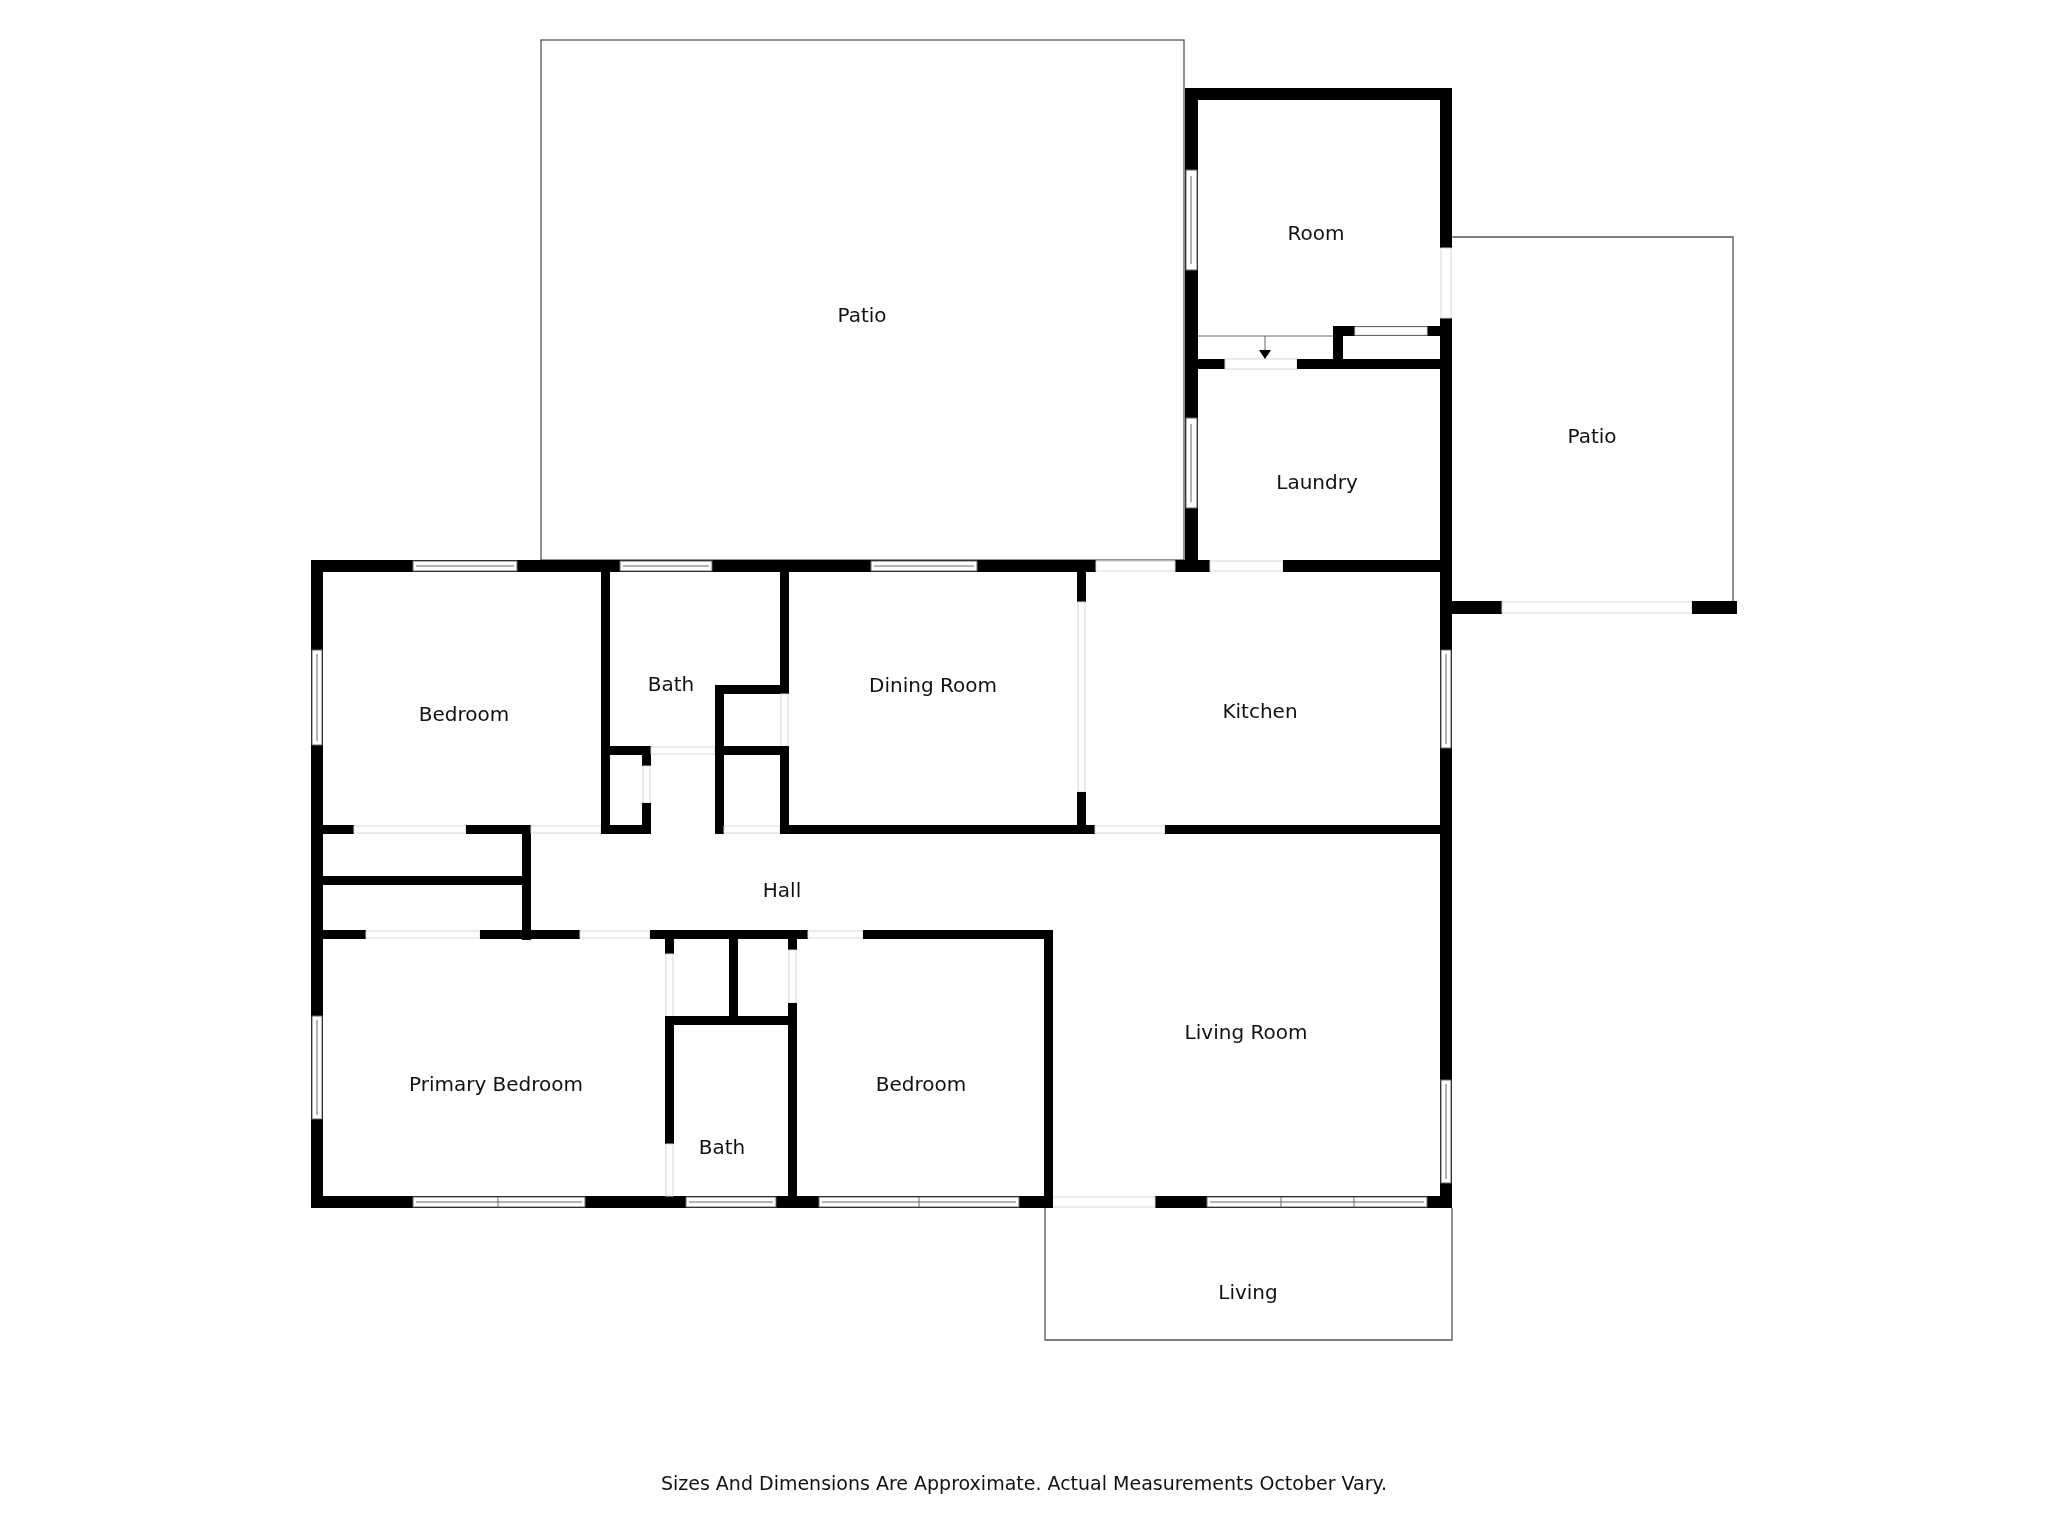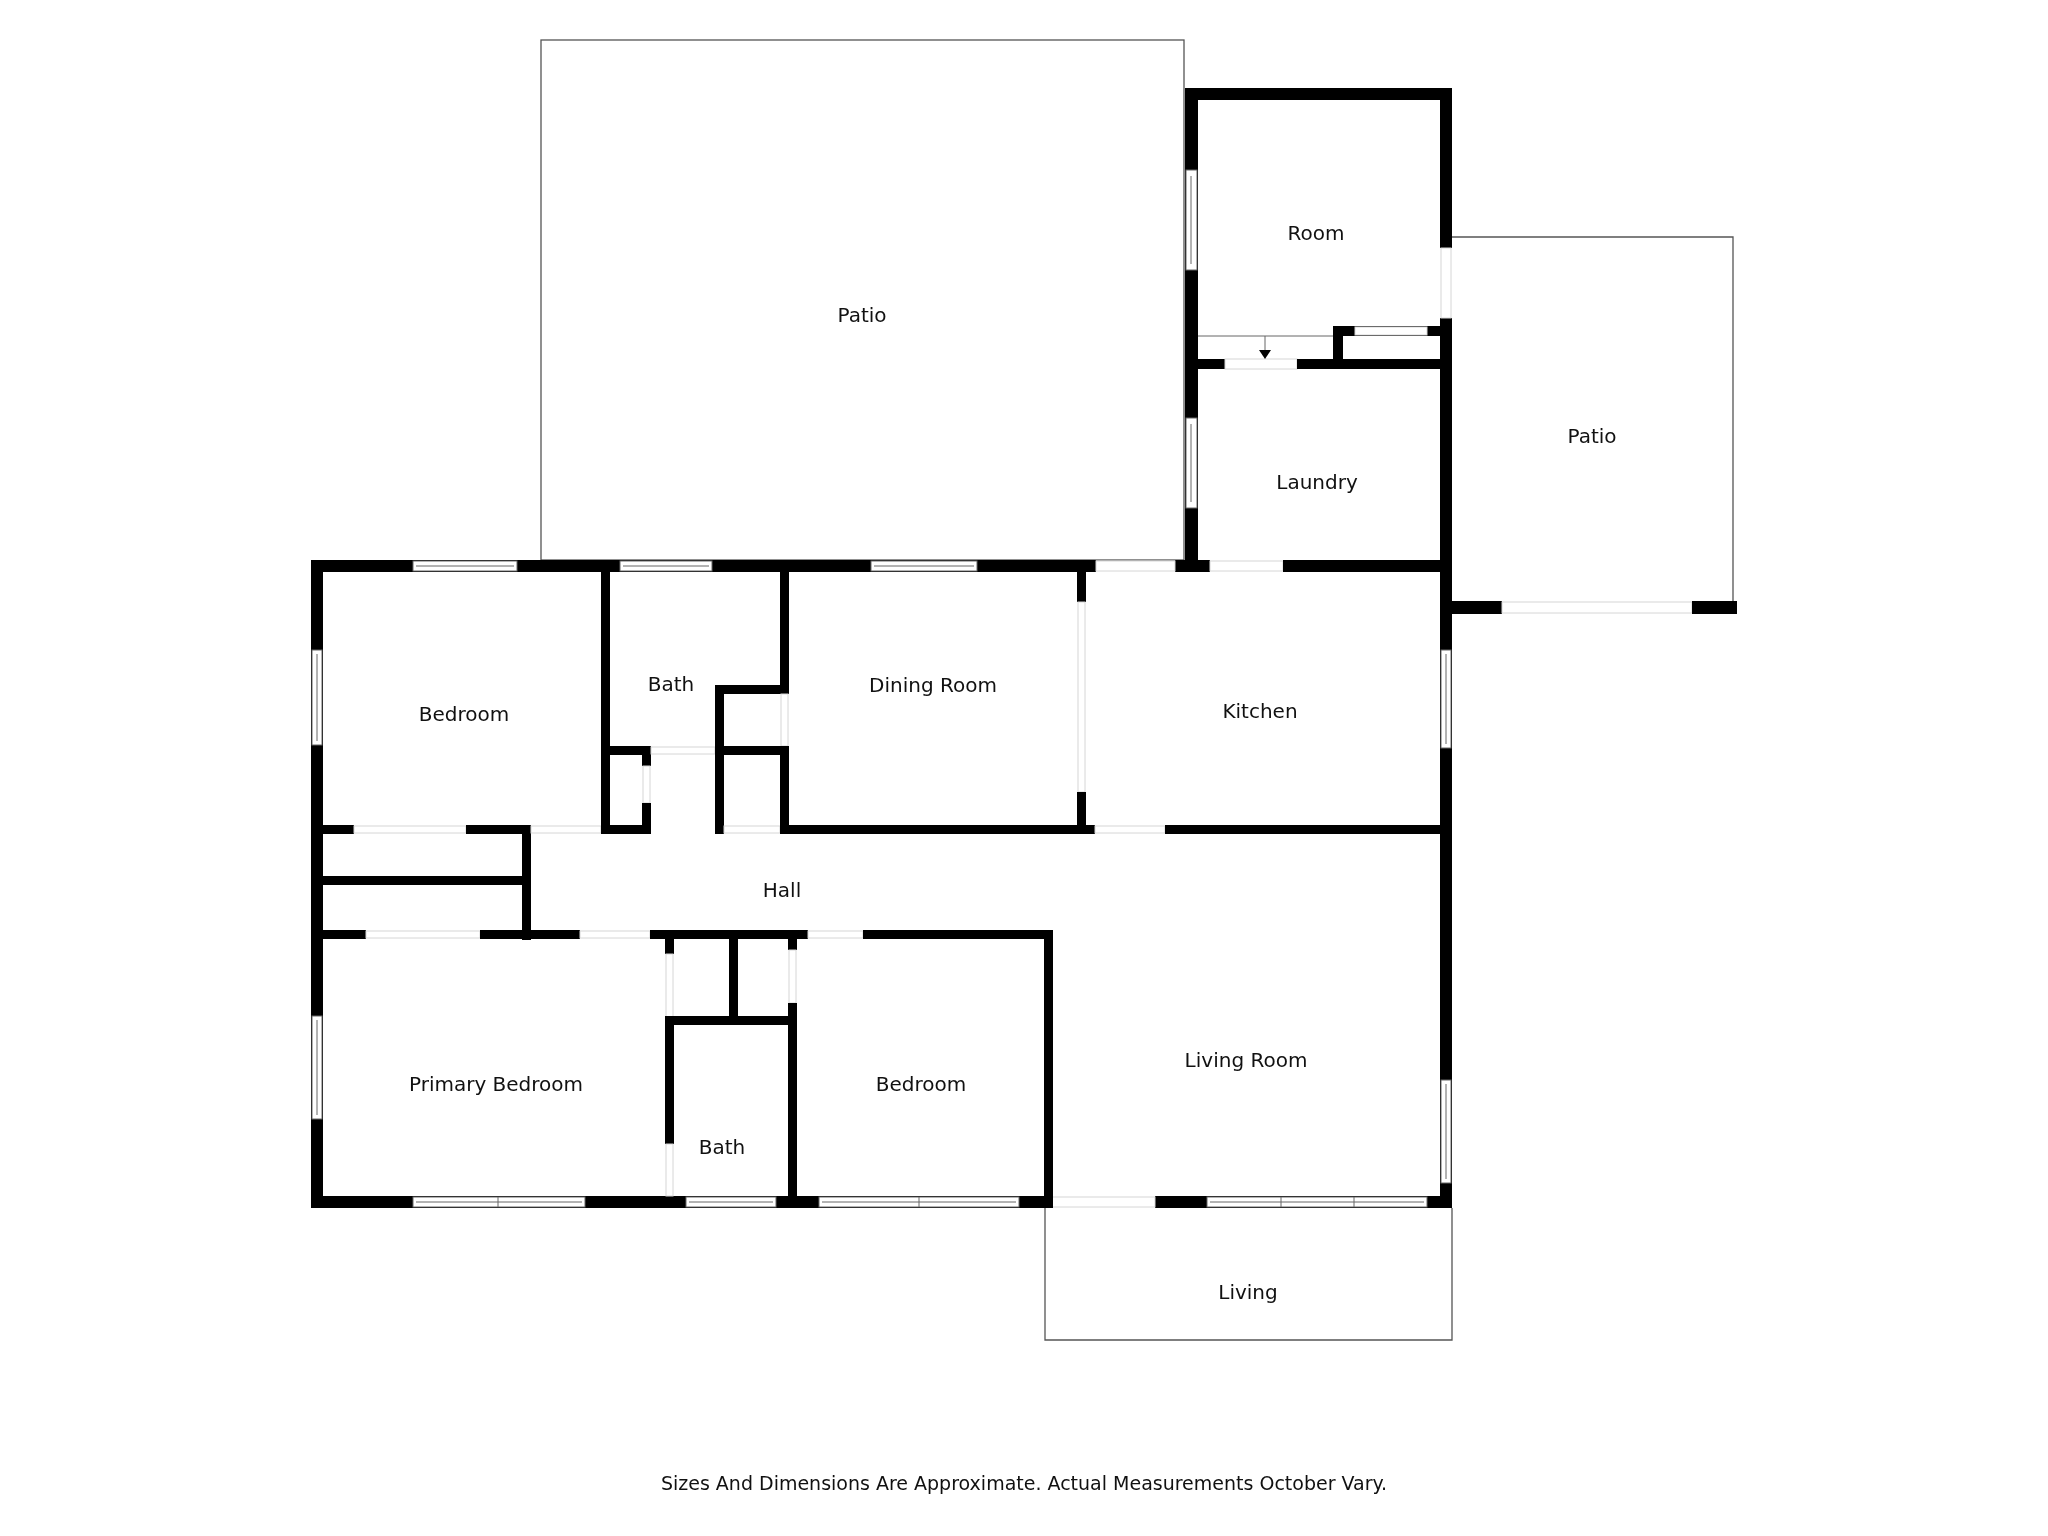--- a/index.html
+++ b/index.html
@@ -148,19 +148,19 @@
 
 <div class="label" style="left:862px;top:315px;">Patio</div>
 <div class="label" style="left:1316px;top:233px;text-align:right;">Room</div>
 <div class="label" style="left:1317px;top:482px;text-align:center;">Laundry</div>
 <div class="label" style="left:1592px;top:436px;">Patio</div>
 <div class="label" style="left:464px;top:714px;">Bedroom</div>
 <div class="label" style="left:671px;top:684px;">Bath</div>
 <div class="label" style="left:933px;top:685px;">Dining Room</div>
 <div class="label" style="left:1260px;top:711px;">Kitchen</div>
 <div class="label" style="left:782px;top:890px;">Hall</div>
-<div class="label" style="left:1246px;top:1032px;margin-top:28px;">Living Room</div>
+<div class="label" style="left:1246px;top:1032px;">Living Room</div>
 <div class="label" style="left:496px;top:1084px;">Primary Bedroom</div>
 <div class="label" style="left:921px;top:1084px;">Bedroom</div>
 <div class="label" style="left:722px;top:1147px;">Bath</div>
 <div class="label" style="left:1248px;top:1292px;">Living</div>
 
 <div class="footer">Sizes And Dimensions Are Approximate. Actual Measurements October Vary.</div>
 
 </body></html>

